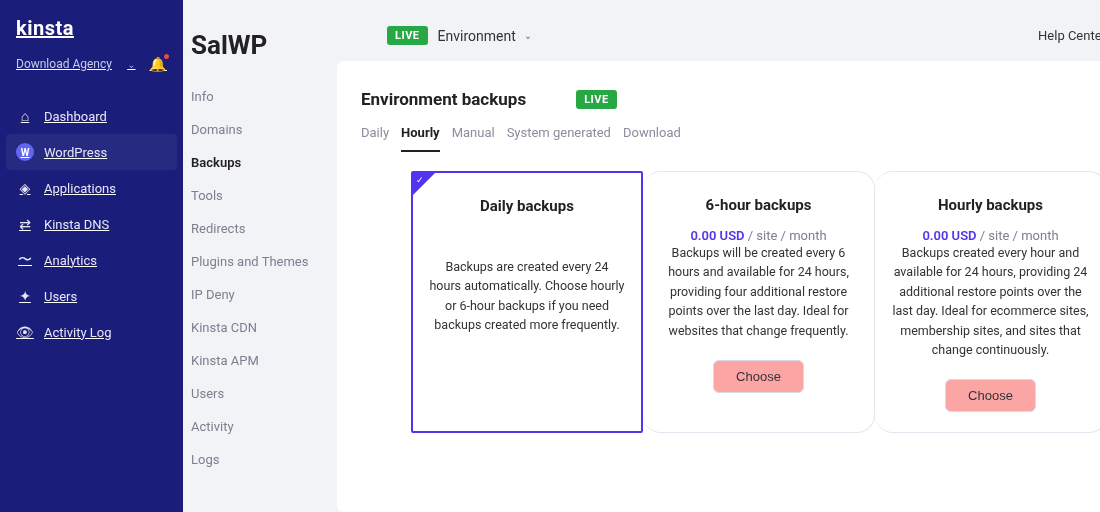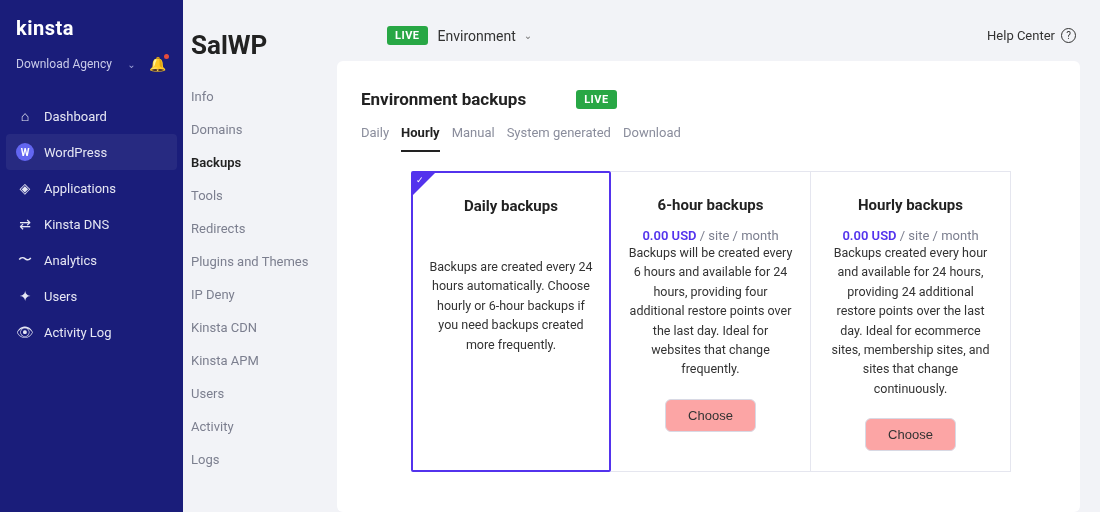--- a/index.html
+++ b/index.html
@@ -1,20 +1,20 @@
 <!DOCTYPE html>
 <html><head>
 <meta charset="utf-8">
 <style>
   * { box-sizing: border-box; margin: 0; padding: 0; }
   body { font-family: -apple-system, BlinkMacSystemFont, "Segoe UI", Roboto, sans-serif; background: #f2f3f7; width: 1100px; height: 512px; overflow: hidden; }
   .app { display: flex; height: 512px; }
 
   
-  .sidebar { width: 183px; background: #1a1d7a; color: #fff; flex-shrink: 0; padding-top: 10px; }
+  .sidebar { width: 183px; background: #1a1d7a; color: #fff; flex-shrink: 0; padding-top: 10px; text-decoration: underline; }
   .brand { font-size: 20px; font-weight: 700; letter-spacing: 0.5px; padding: 6px 16px 12px 16px; text-transform: lowercase; }
   .agency-row { display: flex; align-items: center; padding: 4px 16px 16px 16px; font-size: 12px; color: #c9cbe9; }
   .agency-name { flex: 1; }
   .chev { font-size: 10px; margin-left: 6px; color: #9ea2d6; }
   .bell-wrap { position: relative; margin-left: 14px; }
   .bell { font-size: 14px; color: #c9cbe9; }
   .dot { position: absolute; top: -2px; right: -2px; width: 5px; height: 5px; background: #e74c3c; border-radius: 50%; }
   .nav { margin-top: 10px; }
   .nav-item { display: flex; align-items: center; padding: 9px 16px; font-size: 13px; color: #e6e7f4; cursor: pointer; }
   .nav-item.active { background: rgba(255,255,255,0.06); border-radius: 4px; margin: 0 6px; padding-left: 10px; }
@@ -38,22 +38,22 @@
   .help-ic { margin-left: 6px; width: 15px; height: 15px; border: 1.5px solid #333; border-radius: 50%; display: inline-flex; align-items: center; justify-content: center; font-size: 10px; }
 
   .card { background: #fff; border-radius: 6px; margin: 0 20px 0 0; padding: 28px 24px; flex: 1; overflow: hidden; }
   .card-title-row { display: flex; align-items: center; gap: 40px; }
   .card-title { font-size: 17px; font-weight: 700; color: #222; }
   .tabs { display: flex; gap: 12px; margin-top: 16px; border-bottom: 1px solid transparent; }
   .tab { font-size: 13px; color: #8a8d9c; padding-bottom: 10px; cursor: pointer; }
   .tab.active { color: #222; font-weight: 700; border-bottom: 2px solid #222; }
 
   .plans { display: flex; margin-top: 18px; margin-left: 50px; }
-  .plan { width: 200px; border: 1px solid #e5e6ef; padding: 24px 16px 20px 16px; text-align: center; position: relative; }
-  .plan + .plan { border-left: none; }
+  .plan { width: 232px; border: 1px solid #e5e6ef; padding: 24px 16px 20px 16px; text-align: center; position: relative; }
+  .plan + .plan { border-left: none; border-radius: 18px; }
   .plan.selected { border: 2px solid #5333ed; border-radius: 2px; z-index: 2; }
   .corner { position: absolute; top: 0; left: 0; width: 0; height: 0; border-top: 22px solid #5333ed; border-right: 22px solid transparent; }
   .corner::after { content: "✓"; position: absolute; top: -20px; left: 3px; color: #fff; font-size: 9px; }
   .plan-title { font-size: 15px; font-weight: 700; color: #222; margin-bottom: 14px; }
   .plan-price { font-size: 13px; }
   .price-val { color: #5333ed; font-weight: 600; }
   .price-unit { color: #7c7f8f; }
   .plan-desc { font-size: 12.5px; color: #333; line-height: 1.55; }
   .choose-btn { margin-top: 20px; border: 1px solid #d8d9e4; background: #fca5a5; padding: 8px 22px; border-radius: 6px; font-size: 13px; color: #333; cursor: pointer; }
 </style>

